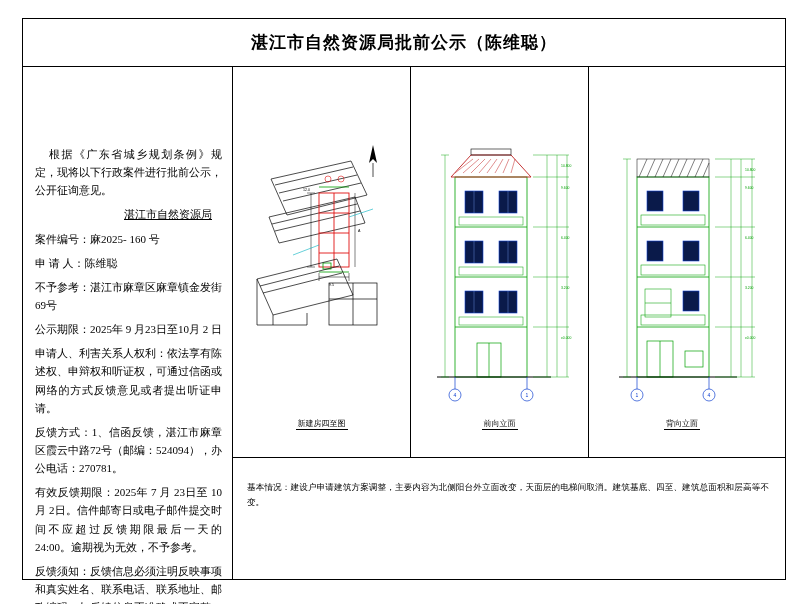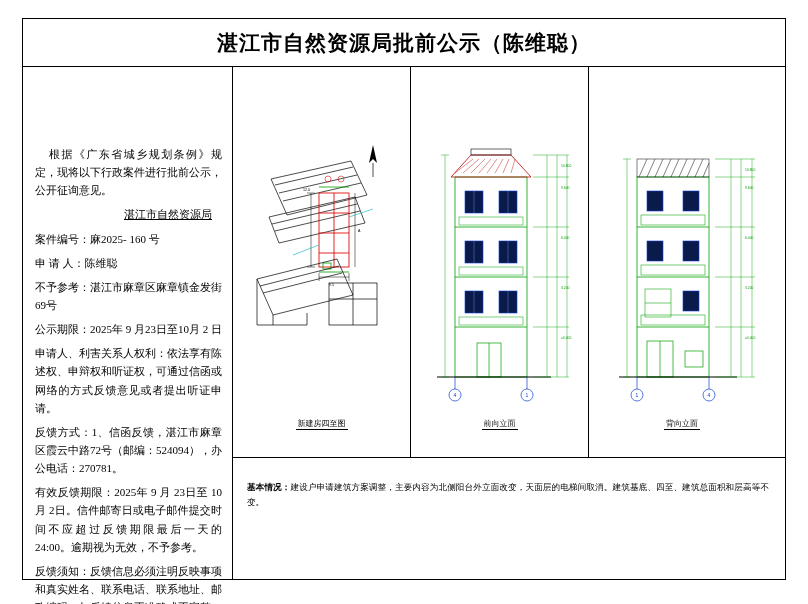--- a/index.html
+++ b/index.html
@@ -38,21 +38,21 @@
     width: 100%;
     height: 48px;
     border-bottom: 1.5px solid #000;
     box-sizing: border-box;
     display: flex;
     align-items: center;
     justify-content: center;
   }
   .title-text {
     font-family: "Liberation Serif", serif;
-    font-size: 21px;
+    font-size: 17px;
     font-weight: bold;
     letter-spacing: 1px;
     text-align: right;
   }
   
   .body-area {
     position: absolute;
     left: 0;
     top: 48px;
     right: 0;
@@ -137,21 +137,21 @@
   .info-inner {
     position: absolute;
     left: 14px;
     right: 16px;
     top: 22px;
     font-family: "Liberation Serif", serif;
     font-size: 8.6px;
     line-height: 1.75;
     text-align: justify;
   }
-  .info-label { font-weight: bold; }
+  .info-label { font-weight: normal; }
   svg { display: block; }
 </style>
 </head>
 <body>
 
 <div class="page">
   <div class="sheet">
 
     <div class="title-bar">
       <div class="title-text">湛江市自然资源局批前公示（陈维聪）</div>
@@ -162,21 +162,21 @@
       <div class="notice-col">
         <div class="notice-inner">
           <p class="indent">根据《广东省城乡规划条例》规定，现将以下行政案件进行批前公示，公开征询意见。</p>
           <p class="right">湛江市自然资源局</p>
           <p>案件编号：麻2025- 160 号</p>
           <p>申 请 人：陈维聪</p>
           <p>不予参考：湛江市麻章区麻章镇金发街69号</p>
           <p>公示期限：2025年 9 月23日至10月 2 日</p>
           <p>申请人、利害关系人权利：依法享有陈述权、申辩权和听证权，可通过信函或网络的方式反馈意见或者提出听证申请。</p>
           <p>反馈方式：1、信函反馈，湛江市麻章区霞云中路72号（邮编：524094），办公电话：270781。</p>
-          <p>有效反馈期限：2025年 9 月 23日至 10月 2日。信件邮寄日或电子邮件提交时间不应超过反馈期限最后一天的24:00。逾期视为无效，不予参考。</p>
+          <p>有效反馈期限：2025年 7 月 23日至 10月 2日。信件邮寄日或电子邮件提交时间不应超过反馈期限最后一天的24:00。逾期视为无效，不予参考。</p>
           <p>反馈须知：反馈信息必须注明反映事项和真实姓名、联系电话、联系地址、邮政编码，如反馈信息不准确或不完整，导致无法核实有关情况的视为无效。</p>
         </div>
       </div>
 
       <div class="draw-row">
 
         <div class="draw-cell cell-plan">
           <svg width="178" height="360" viewBox="0 0 178 360">
             <g stroke="#000" fill="none" stroke-width="0.7">
 

